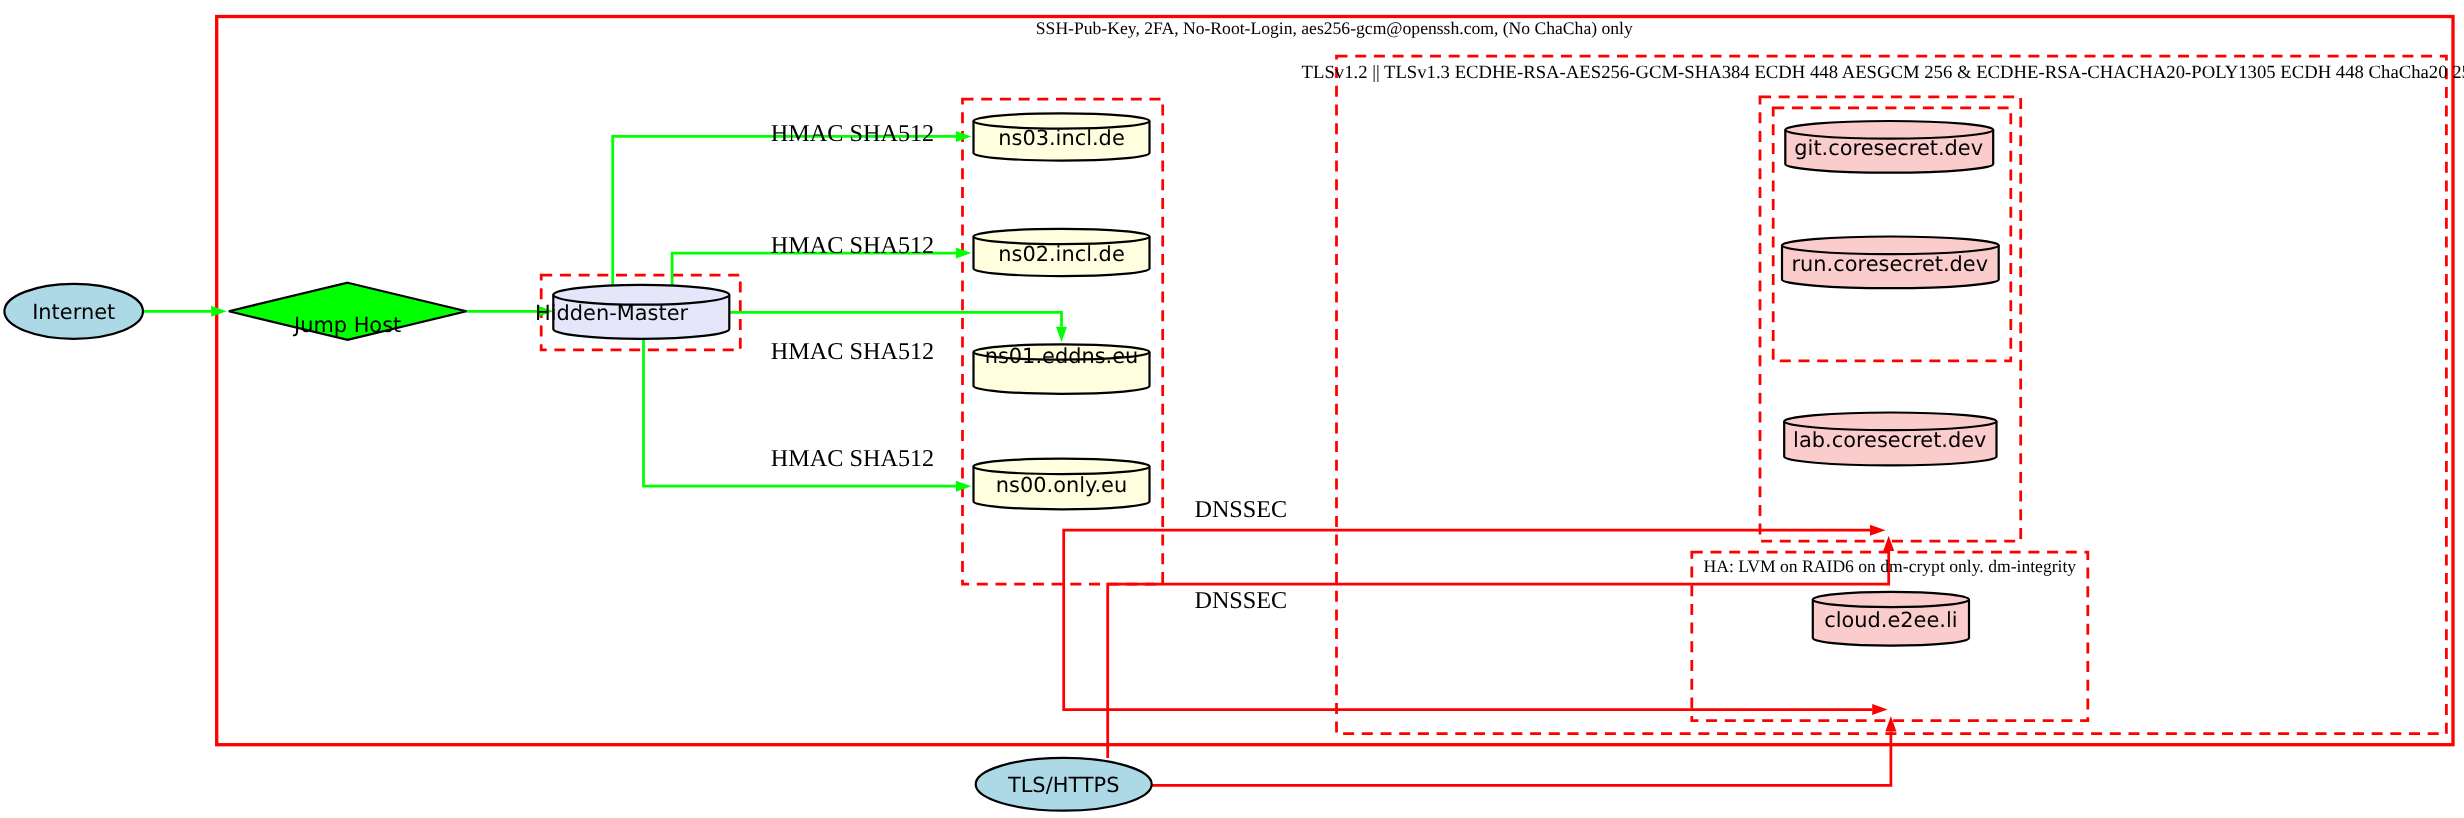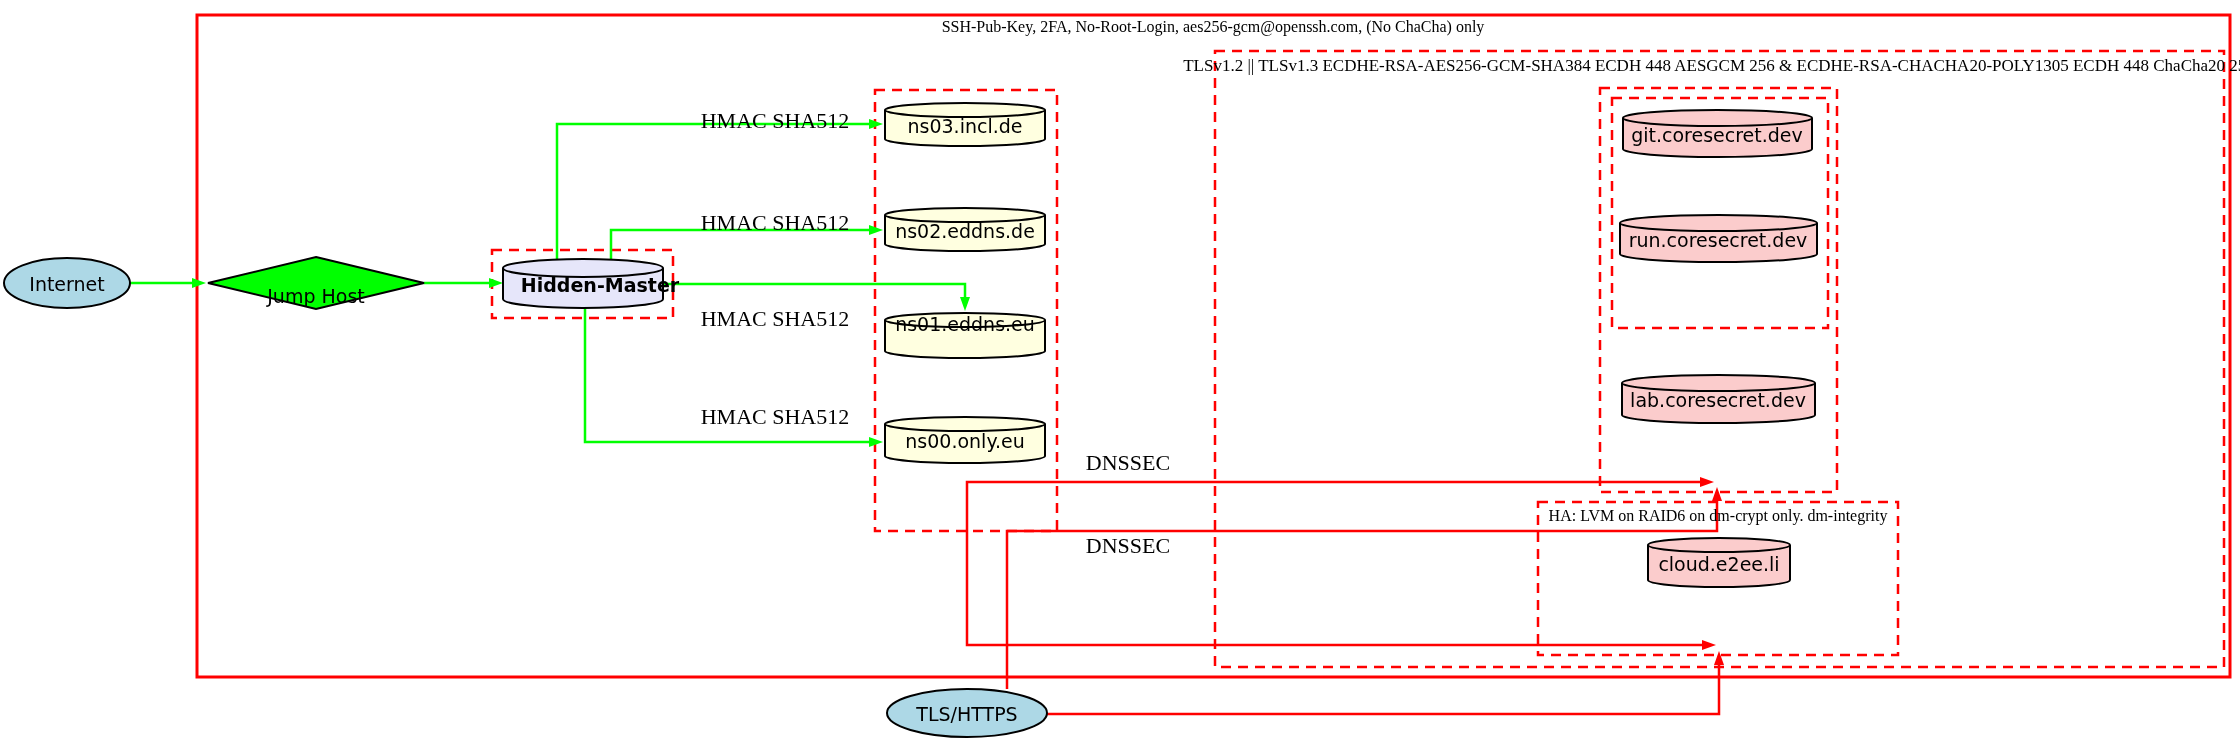--- a/index.html
+++ b/index.html
@@ -107,23 +107,23 @@
 
     <ellipse cx="967" cy="713" rx="80" ry="24" class="node-shape" fill="#add8e6"></ellipse>
   </svg>
 
   <div class="lbl cluster-lbl" style="left:1213px;top:27px;">SSH-Pub-Key, 2FA, No-Root-Login, aes256-gcm@openssh.com, (No ChaCha) only</div>
   <div class="lbl cluster-lbl big" style="left:1719px;top:66px;">TLSv1.2 || TLSv1.3 ECDHE-RSA-AES256-GCM-SHA384 ECDH 448 AESGCM 256 &amp; ECDHE-RSA-CHACHA20-POLY1305 ECDH 448 ChaCha20 256</div>
   <div class="lbl cluster-lbl" style="left:1718px;top:516px;">HA: LVM on RAID6 on dm-crypt only. dm-integrity</div>
 
   <div class="lbl node-lbl" style="left:67px;top:284px;">Internet</div>
   <div class="lbl node-lbl" style="left:316px;top:296px;">Jump Host</div>
-  <div class="lbl node-lbl" style="left:600px;top:285px;font-weight:bold;">Hidden-Master</div>
+  <div class="lbl node-lbl" style="left:556px;top:285px;">Hidden-Master</div>
   <div class="lbl node-lbl" style="left:965px;top:126px;">ns03.incl.de</div>
-  <div class="lbl node-lbl" style="left:965px;top:231px;">ns02.eddns.de</div>
+  <div class="lbl node-lbl" style="left:965px;top:231px;">ns02.incl.de</div>
   <div class="lbl node-lbl" style="left:965px;top:324px;">ns01.eddns.eu</div>
   <div class="lbl node-lbl" style="left:965px;top:441px;">ns00.only.eu</div>
   <div class="lbl node-lbl" style="left:1717px;top:135px;">git.coresecret.dev</div>
   <div class="lbl node-lbl" style="left:1718px;top:240px;">run.coresecret.dev</div>
   <div class="lbl node-lbl" style="left:1718px;top:400px;">lab.coresecret.dev</div>
   <div class="lbl node-lbl" style="left:1719px;top:564px;">cloud.e2ee.li</div>
   <div class="lbl node-lbl" style="left:967px;top:714px;">TLS/HTTPS</div>
 
   <div class="lbl edge-lbl" style="left:775px;top:121px;">HMAC SHA512</div>
   <div class="lbl edge-lbl" style="left:775px;top:223px;">HMAC SHA512</div>

